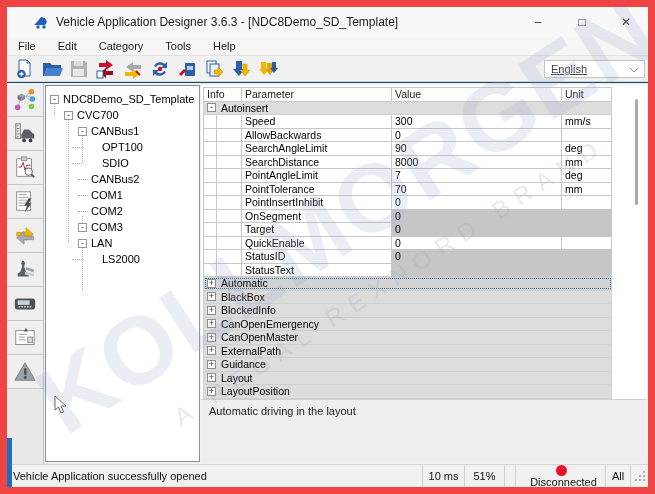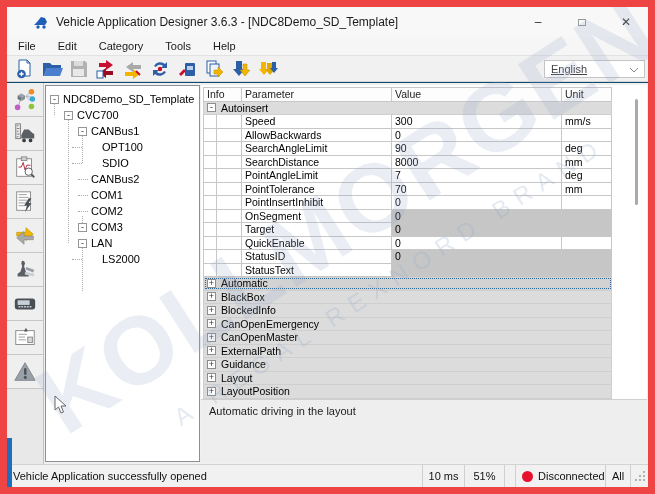--- a/index.html
+++ b/index.html
@@ -72,21 +72,21 @@
                 background:#eeeeee; border-top:1px solid #cfcfcf;
                 padding:5px 8px; font-size:11px; color:#1b1b1b; }
 
   
   .statusbar { position:absolute; left:0; right:0; bottom:0; height:23px; background:#f1f1f1;
                border-top:1px solid #d2d2d2; display:flex; align-items:center; font-size:11px; color:#111; }
   .sb-msg { flex:1; padding-left:6px; white-space:nowrap; }
   .sb-cell { height:100%; display:flex; align-items:center; justify-content:center;
              border-left:1px solid #d0d0d0; flex:none; }
   .sb-time { width:42px; } .sb-pct { width:40px; } .sb-spare { width:11px; }
-  .sb-conn { width:90px; justify-content:flex-start; padding-left:6px; }
+  .sb-conn { width:90px; justify-content:flex-start; padding-left:6px;flex-direction:column; }
   .conn-dot { width:11px; height:11px; border-radius:50%; background:#e8112d; margin-right:5px; flex:none; }
   .sb-scope { width:25px; } .sb-grip { width:18px; border-left:1px solid #d0d0d0; }
 
   
   .watermark { position:absolute; left:-60px; top:150px; width:820px;
                transform:rotate(-33deg); text-align:center; pointer-events:none; z-index:40; }
   .wm1 { font-size:96px; font-weight:700; letter-spacing:2px; color:rgba(148,170,200,0.20); }
   .wm2 { font-size:24px; letter-spacing:9px; color:rgba(148,170,200,0.25); margin-top:10px; }
   .corner-blue { position:absolute; left:0; bottom:0; width:5px; height:49px; background:#1d6fbd; z-index:60; }
   .cursor { position:absolute; left:47px; top:388px; z-index:100; pointer-events:none; }

